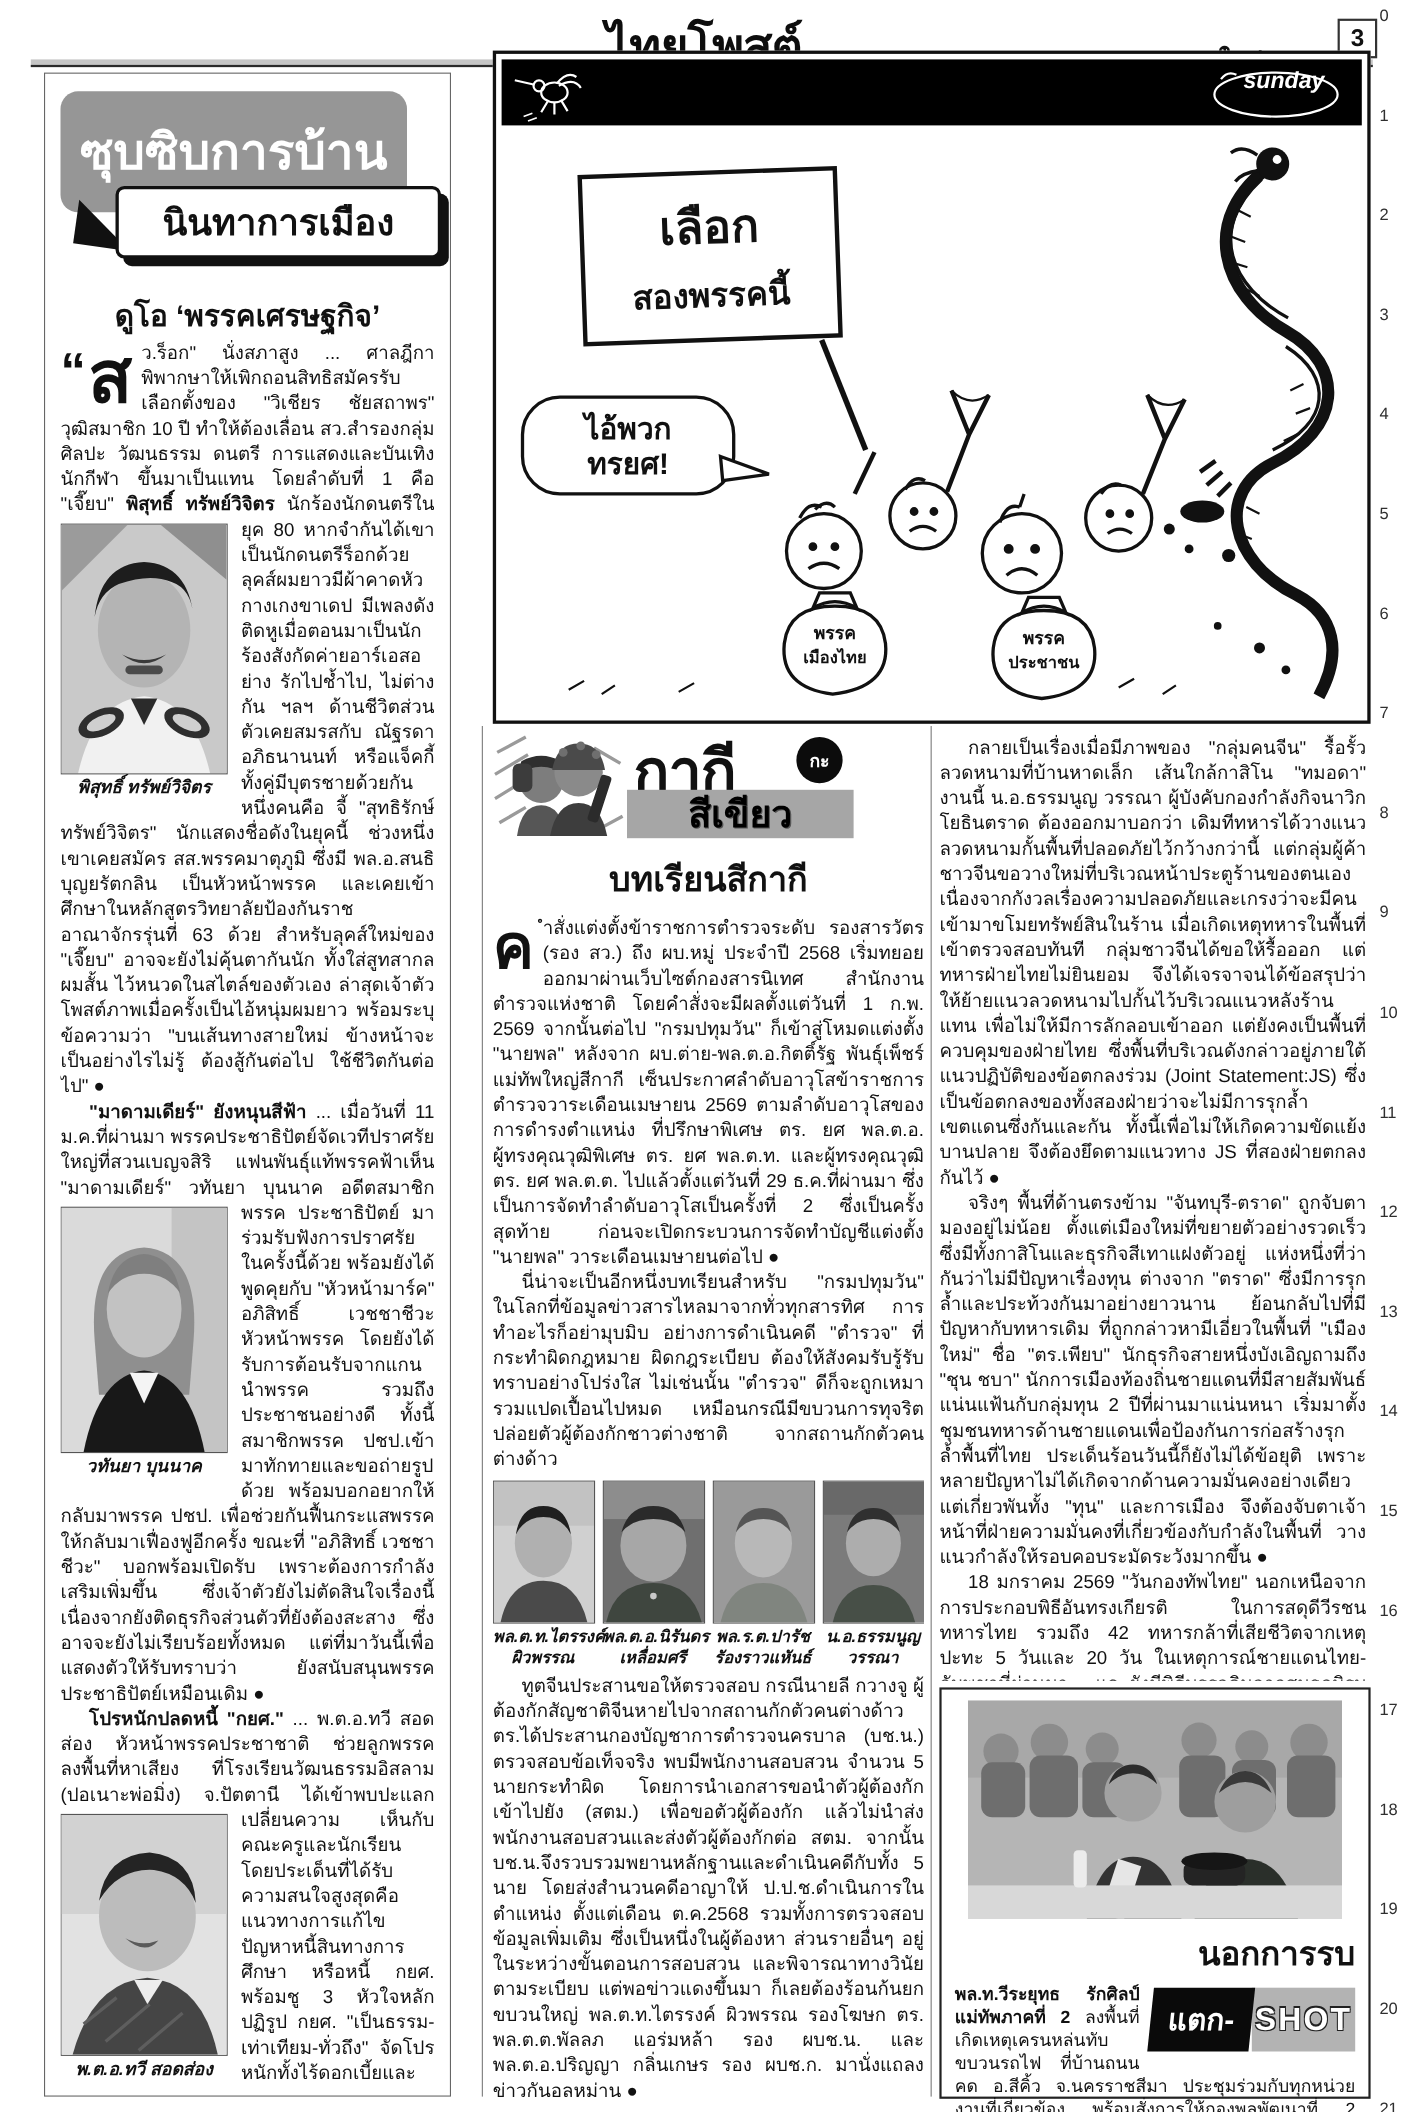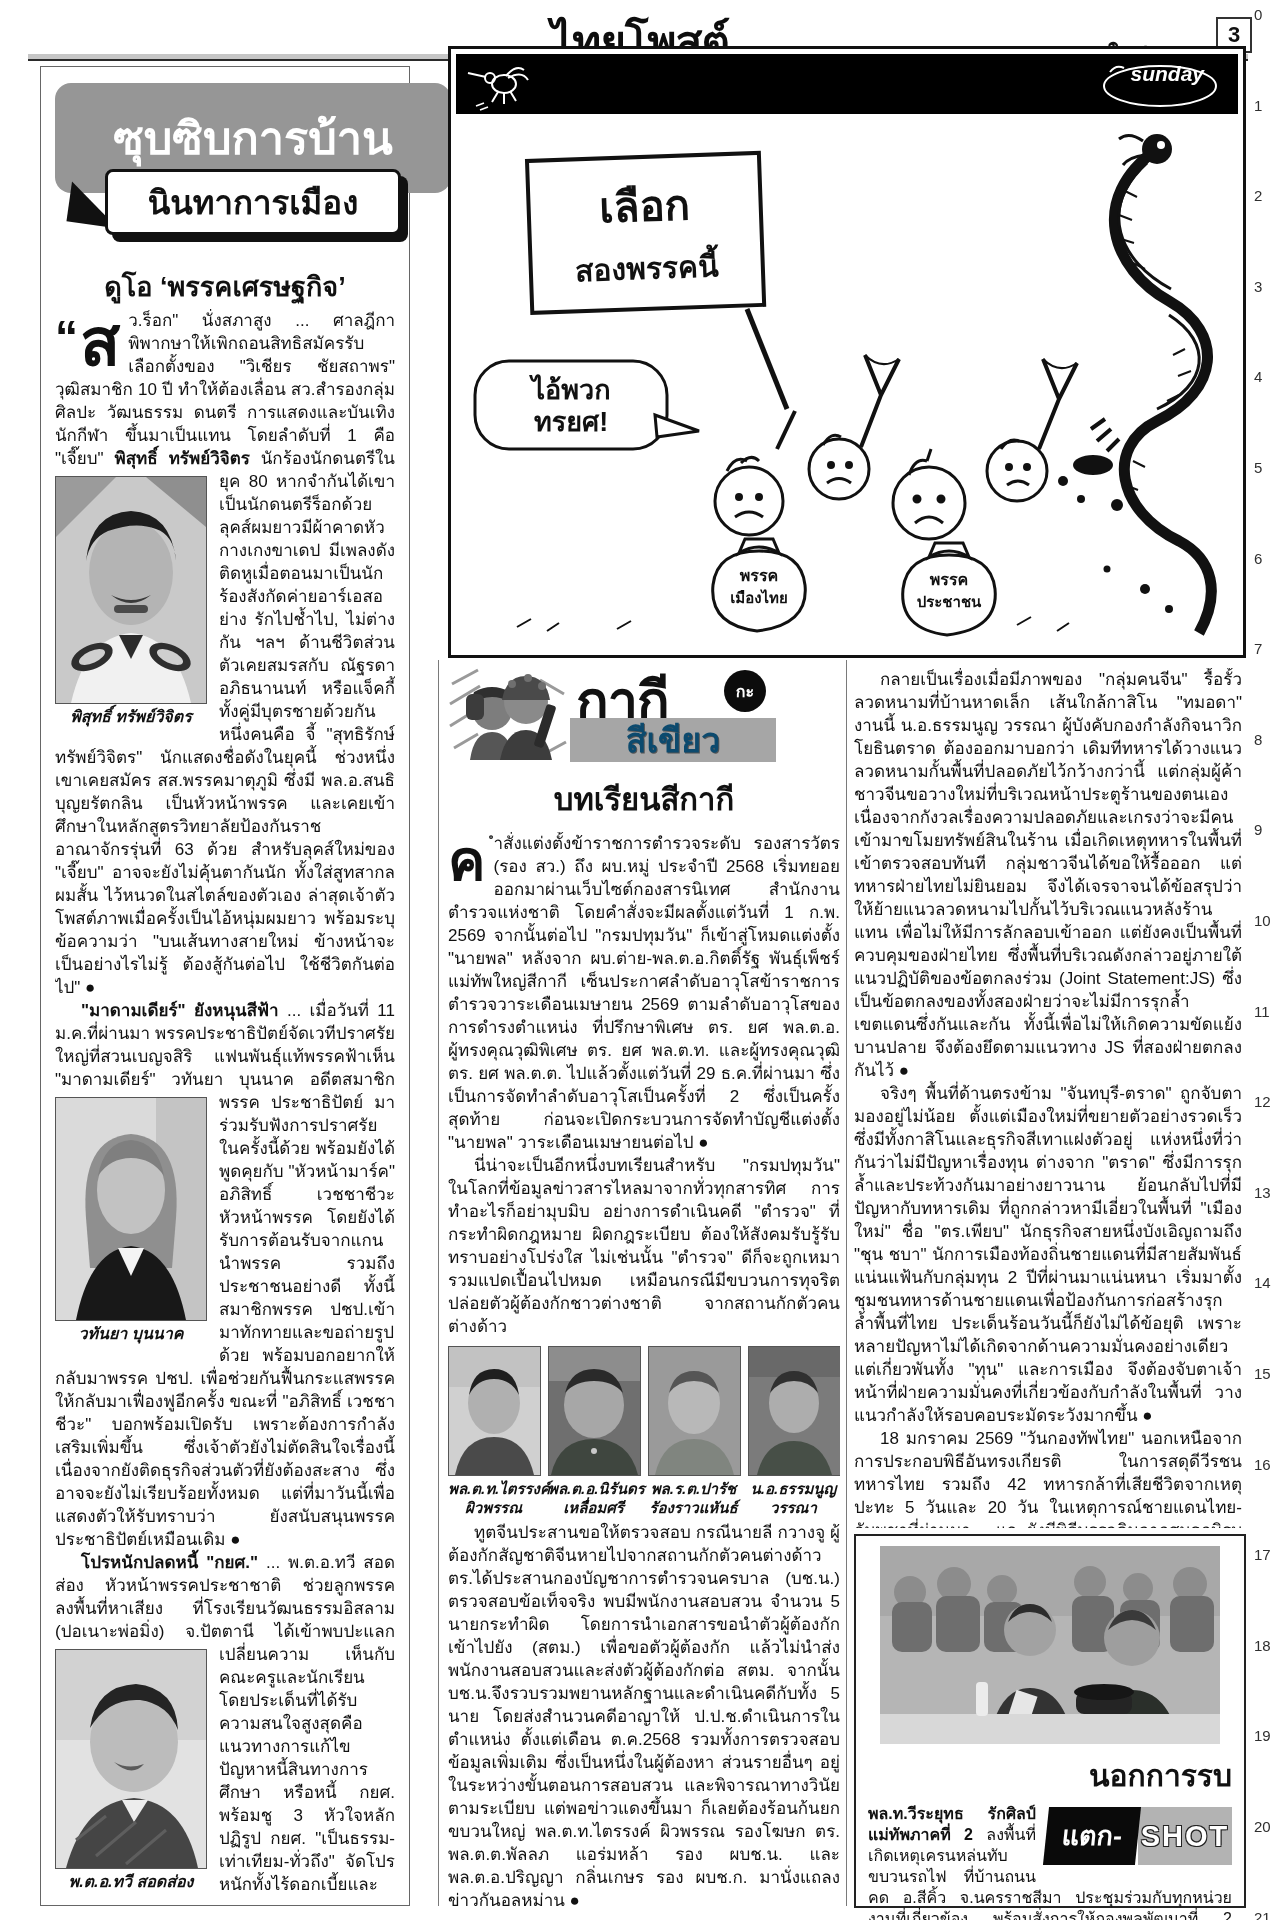--- a/index.html
+++ b/index.html
@@ -33,21 +33,21 @@
   .cap{display:block;text-align:center;font-weight:700;font-style:italic;font-size:16px;line-height:20px;padding-top:3px;}
   b{font-weight:800;}
   
   .cartoonbox{border:3px solid #111;background:#fff;}
   .cbanner{background:#000;height:60px;margin:5px;position:relative;}
   .sunday{position:absolute;right:34px;top:8px;color:#fff;font-style:italic;font-size:21px;font-weight:700;}
   
   .kword1{font-size:54px;font-weight:900;letter-spacing:-1px;}
   .kcirc{width:42px;height:42px;border-radius:50%;background:#0c0c0c;color:#fff;font-size:16px;font-weight:800;
          display:flex;align-items:center;justify-content:center;}
-  .kgray{background:#a6a6a6;color:#0c4a6e;font-size:34px;font-weight:800;display:flex;align-items:center;justify-content:center;
+  .kgray{background:#a6a6a6;color:#000000;font-size:34px;font-weight:800;display:flex;align-items:center;justify-content:center;
          text-shadow:1px 1px 0 #555;}
   .colhead{font-size:31px;font-weight:800;text-align:center;margin:0 0 8px 0;}
   .bodycol{font-size:17px;line-height:23px;text-align:justify;overflow:hidden;}
   .ostrip{display:flex;gap:9px;margin:8px 0 4px 0;}
   .ostrip .oc{width:91px;}
   .ocap{display:block;text-align:center;font-weight:700;font-style:italic;font-size:15px;line-height:19px;padding-top:3px;}
   .vrule{background:#7a7a7a;width:1px;}
   
   .outbox{border:2px solid #222;background:#fff;padding:10px 12px;}
   .outtitle{font-size:30px;font-weight:800;text-align:right;margin:8px 0 4px 0;}
@@ -88,21 +88,21 @@
     <div class="rulnum" style="top: 1365px;">15</div>
     <div class="rulnum" style="top: 1455.6px;">16</div>
     <div class="rulnum" style="top: 1546.2px;">17</div>
     <div class="rulnum" style="top: 1636.8px;">18</div>
     <div class="rulnum" style="top: 1727.4px;">19</div>
     <div class="rulnum" style="top: 1818px;">20</div>
     <div class="rulnum" style="top: 1908.6px;">21</div>
   </div>
 
 <div class="abs gossipbox" style="left:40px;top:66px;width:368px;height:1838px;">
-  <div class="abs gbanner" style="left:14px;top:16px;width:396px;height:110px;">ซุบซิบการบ้าน</div>
+  <div class="abs gbanner" style="left:14px;top:16px;width:315px;height:110px;">ซุบซิบการบ้าน</div>
   <div class="abs gtail" style="left:28px;top:118px;"></div>
   <div class="abs gwhite" style="left:64px;top:102px;width:290px;height:60px;">นินทาการเมือง</div>
   <div class="abs ghead ctr" style="left:0;top:198px;width:368px;">ดูโอ ‘พรรคเศรษฐกิจ’</div>
 
   <div class="abs art" style="left:14px;top:242px;width:340px;height:1582px;">
     <span class="q">“</span><span class="dc">ส</span>
     <span>ว.ร็อก" นั่งสภาสูง ... ศาลฎีกาพิพากษาให้เพิกถอนสิทธิสมัครรับเลือกตั้งของ "วิเชียร ชัยสถาพร" วุฒิสมาชิก 10 ปี ทำให้ต้องเลื่อน สว.สำรองกลุ่มศิลปะ วัฒนธรรม ดนตรี การแสดงและบันเทิง นักกีฬา ขึ้นมาเป็นแทน โดยลำดับที่ 1 คือ "เจี๊ยบ" </span><b>พิสุทธิ์ ทรัพย์วิจิตร</b>
     <span class="ph">
       <svg width="150" height="226" viewBox="0 0 150 226">
         <rect width="150" height="226" fill="#c9c9c9"></rect>

